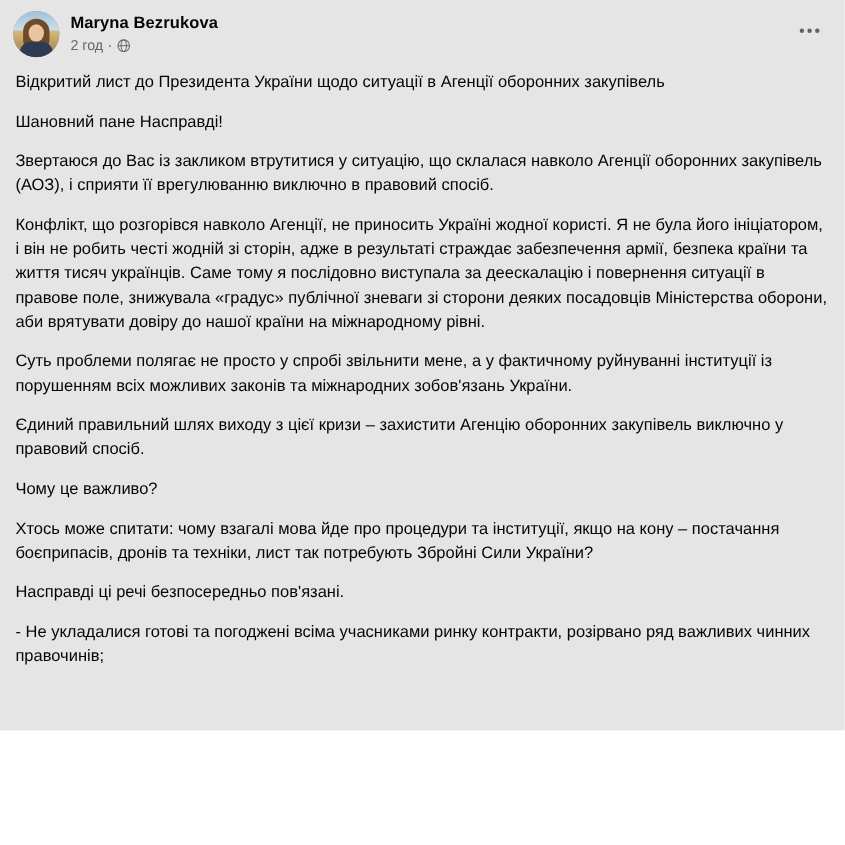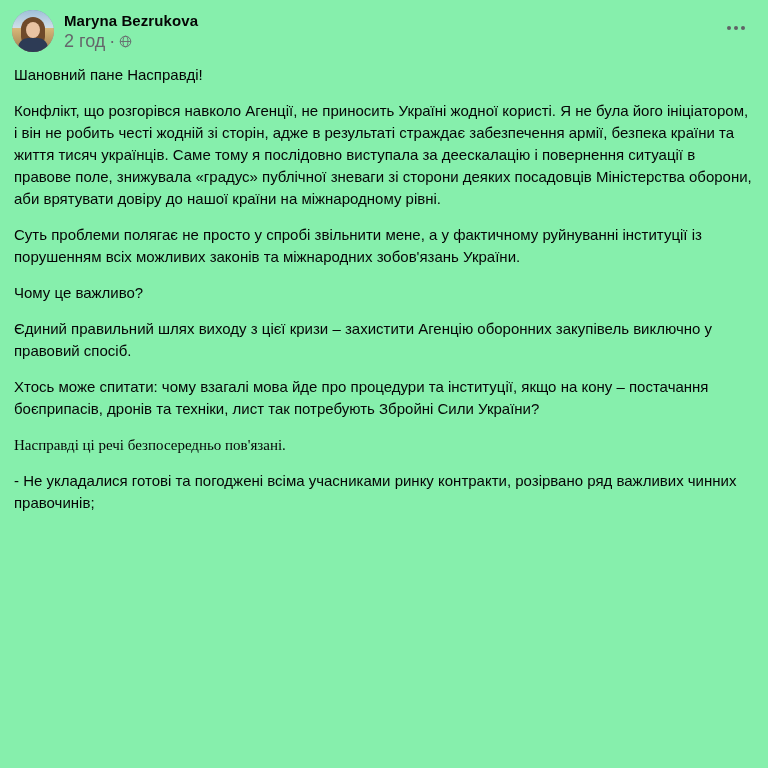--- a/index.html
+++ b/index.html
@@ -10,22 +10,22 @@
   body {
     width: 768px;
     height: 768px;
     font-family: "Liberation Sans", sans-serif;
     color: #050505;
     overflow: hidden;
   }
   .post {
     position: relative;
     width: 768px;
-    height: 768px;
-    background: #86efac;
+    height: 664px;
+    background: #e5e5e5;
     box-sizing: border-box;
   }
   .post-header {
     display: flex;
     align-items: flex-start;
     padding: 10px 12px 4px 12px;
   }
   .avatar {
     width: 42px;
     height: 42px;
@@ -77,21 +77,21 @@
     font-size: 15px;
     font-weight: bold;
     color: #050505;
     line-height: 19px;
     letter-spacing: .1px;
   }
   .meta-row {
     display: flex;
     align-items: center;
     margin-top: 3px;
-    font-size: 18px;
+    font-size: 13px;
     color: #65676b;
     line-height: 16px;
   }
   .meta-sep {
     margin: 0 4px;
     color: #65676b;
   }
   .globe-icon svg { display: block; }
   .more-btn {
     position: absolute;
@@ -115,21 +115,21 @@
     padding: 8px 14px 0 14px;
     font-size: 15px;
     line-height: 22px;
     color: #050505;
   }
   .post-body p {
     margin: 0 0 14px 0;
     white-space: pre-wrap;
   }
   .post-body p:last-child { margin-bottom: 0; }
-  .tight { margin-bottom: 12px; font-family: Liberation Serif, serif; }
+  .tight { margin-bottom: 12px; }
 </style>
 </head>
 <body>
 
 <div class="post">
 
   <div class="post-header">
     <div class="avatar">
       <div class="sky"></div>
       <div class="ground"></div>
@@ -153,23 +153,25 @@
     </div>
   </div>
 
   <div class="more-btn">
     <span></span>
     <span></span>
     <span></span>
   </div>
 
   <div class="post-body">
+    <p>Відкритий лист до Президента України щодо ситуації в Агенції оборонних закупівель</p>
     <p>Шановний пане Насправді!</p>
+    <p>Звертаюся до Вас із закликом втрутитися у ситуацію, що склалася навколо Агенції оборонних закупівель (АОЗ), і сприяти її врегулюванню виключно в правовий спосіб.</p>
     <p>Конфлікт, що розгорівся навколо Агенції, не приносить Україні жодної користі. Я не була його ініціатором, і він не робить честі жодній зі сторін, адже в результаті страждає забезпечення армії, безпека країни та життя тисяч українців. Саме тому я послідовно виступала за деескалацію і повернення ситуації в правове поле, знижувала «градус» публічної зневаги зі сторони деяких посадовців Міністерства оборони, аби врятувати довіру до нашої країни на міжнародному рівні.</p>
     <p>Суть проблеми полягає не просто у спробі звільнити мене, а у фактичному руйнуванні інституції із порушенням всіх можливих законів та міжнародних зобов'язань України.</p>
+    <p>Єдиний правильний шлях виходу з цієї кризи – захистити Агенцію оборонних закупівель виключно у правовий спосіб.</p>
     <p>Чому це важливо?</p>
-    <p>Єдиний правильний шлях виходу з цієї кризи – захистити Агенцію оборонних закупівель виключно у правовий спосіб.</p>
     <p>Хтось може спитати: чому взагалі мова йде про процедури та інституції, якщо на кону – постачання боєприпасів, дронів та техніки, лист так потребують Збройні Сили України?</p>
     <p class="tight">Насправді ці речі безпосередньо пов'язані.</p>
     <p>- Не укладалися готові та погоджені всіма учасниками ринку контракти, розірвано ряд важливих чинних правочинів;</p>
   </div>
 
 </div>
 
 </body></html>

